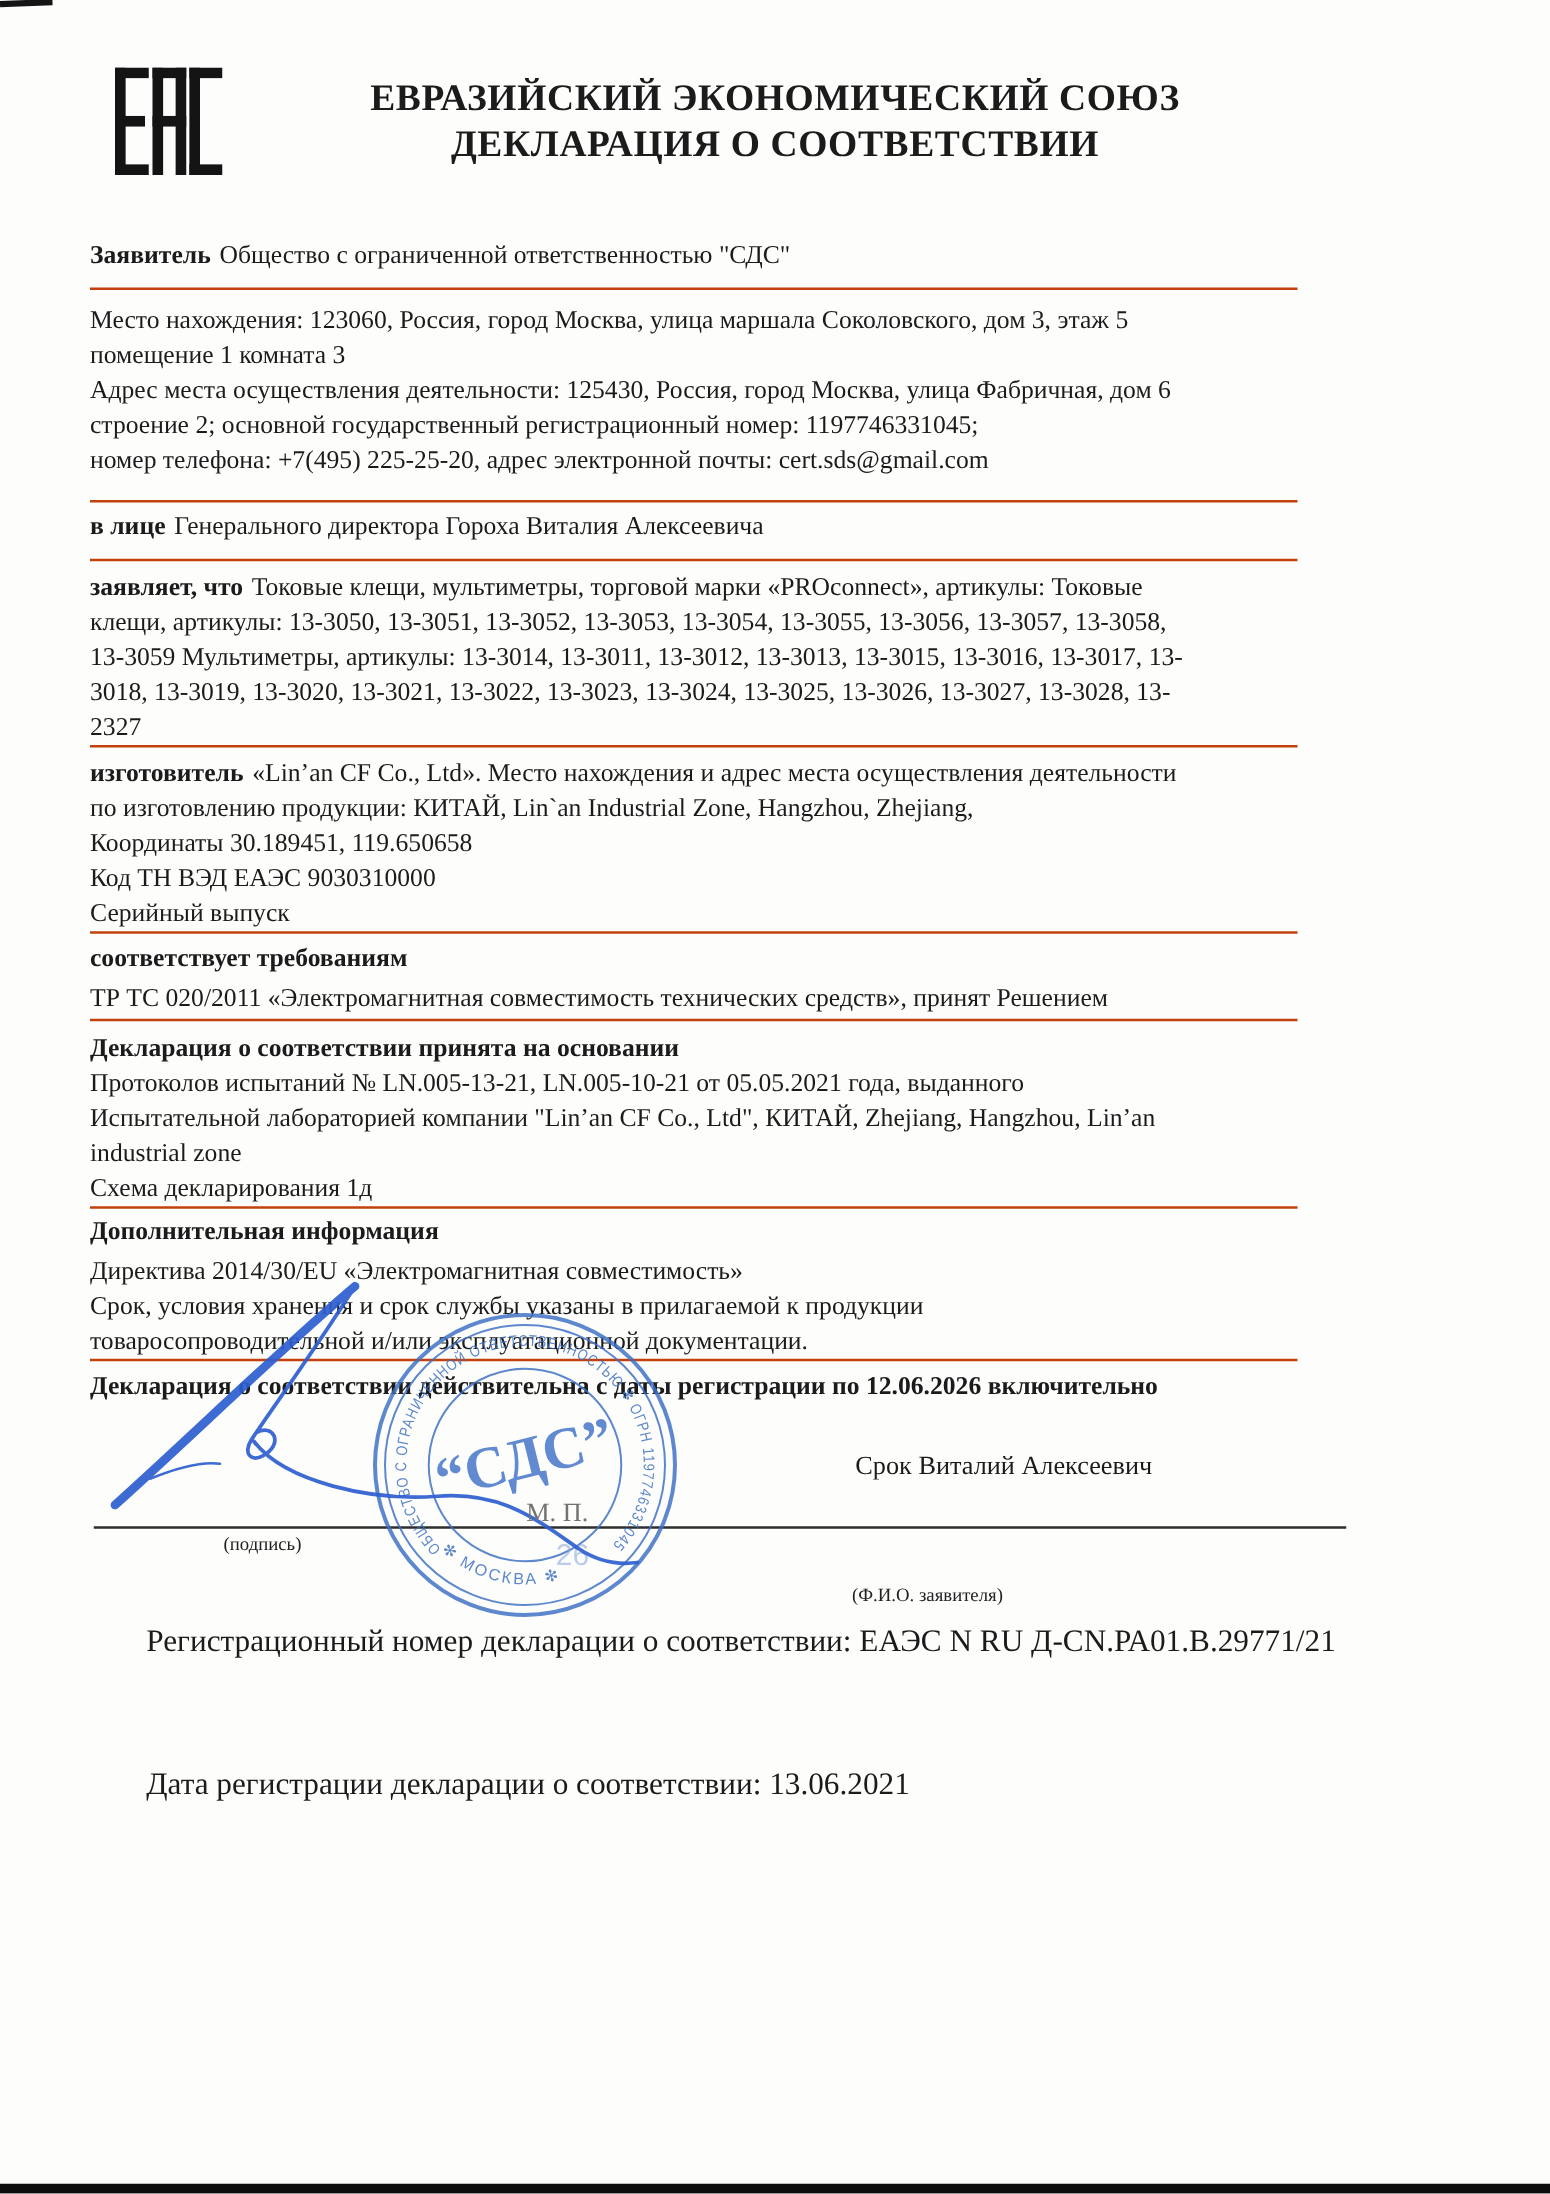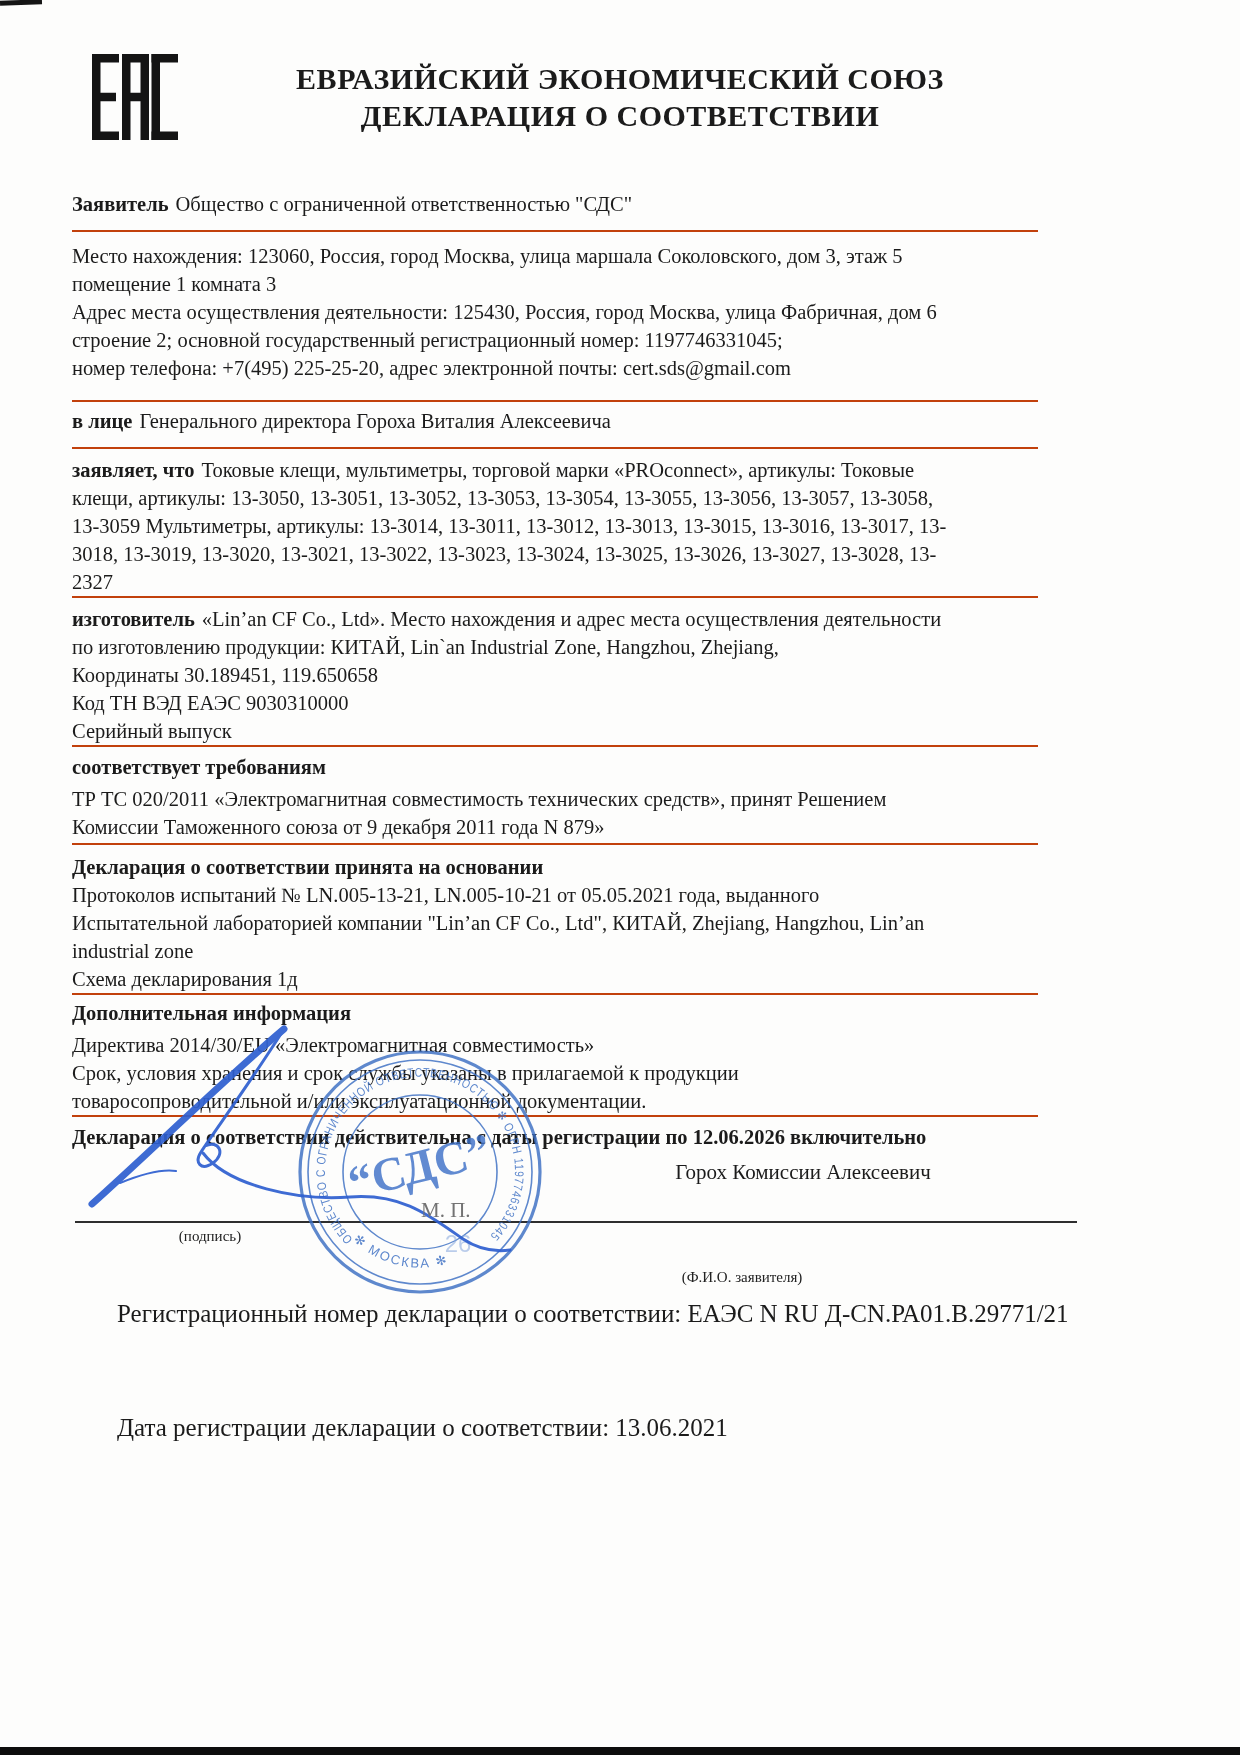--- a/index.html
+++ b/index.html
@@ -93,21 +93,20 @@
       <div class="line"><b>изготовитель</b><span>«Lin’an CF Co., Ltd». Место нахождения и адрес места осуществления деятельности</span></div>
       <div class="line">по изготовлению продукции: КИТАЙ, Lin`an Industrial Zone, Hangzhou, Zhejiang,</div>
       <div class="line">Координаты 30.189451, 119.650658</div>
       <div class="line">Код ТН ВЭД ЕАЭС 9030310000</div>
       <div class="line">Серийный выпуск</div>
     </div>
 
     <div id="s6" class="sec">
       <div class="line bold-line">соответствует требованиям</div>
       <div class="line gap4">ТР ТС 020/2011 «Электромагнитная совместимость технических средств», принят Решением</div>
-      <div class="line">Комиссии Таможенного союза от 9 декабря 2011 года N 879»</div>
     </div>
 
     <div id="s7" class="sec">
       <div class="line bold-line">Декларация о соответствии принята на основании</div>
       <div class="line">Протоколов испытаний №  LN.005-13-21, LN.005-10-21 от 05.05.2021 года, выданного</div>
       <div class="line">Испытательной лабораторией компании "Lin’an CF Co., Ltd", КИТАЙ, Zhejiang, Hangzhou, Lin’an</div>
       <div class="line">industrial zone</div>
       <div class="line">Схема декларирования 1д</div>
     </div>
 
@@ -116,21 +115,21 @@
       <div class="line gap4">Директива 2014/30/EU «Электромагнитная совместимость»</div>
       <div class="line">Срок, условия хранения и срок службы указаны в прилагаемой к продукции</div>
       <div class="line">товаросопроводительной и/или эксплуатационной документации.</div>
     </div>
 
     <div id="s9">
       <div class="line bold-line">Декларация о соответствии действительна с даты регистрации по 12.06.2026 включительно</div>
     </div>
   </div>
 
-  <div class="abs name" style="left:653px;top:1160px;width:300px;">Горох Комиссии Алексеевич</div>
+  <div class="abs name" style="left:653px;top:1160px;width:300px;">Срок Виталий Алексеевич</div>
   <div class="abs sig-rule" style="left:75px;top:1221px;width:1002px;"></div>
   <div class="abs caption" style="left:135px;top:1228px;width:150px;">(подпись)</div>
   <div class="abs caption" style="left:592px;top:1233px;width:300px;margin-top:36px;">(Ф.И.О. заявителя)</div>
   <div class="mp" style="left:421px;top:1198px;">М. П.</div>
 
   <svg class="overlay-svg" width="1240" height="1755" viewBox="0 0 1240 1755">
 
     <g opacity="0.82">
       <circle cx="420" cy="1172" r="120" fill="none" stroke="#3c6fc3" stroke-width="3.2"></circle>
       <circle cx="420" cy="1172" r="112" fill="none" stroke="#3c6fc3" stroke-width="1.6"></circle>

